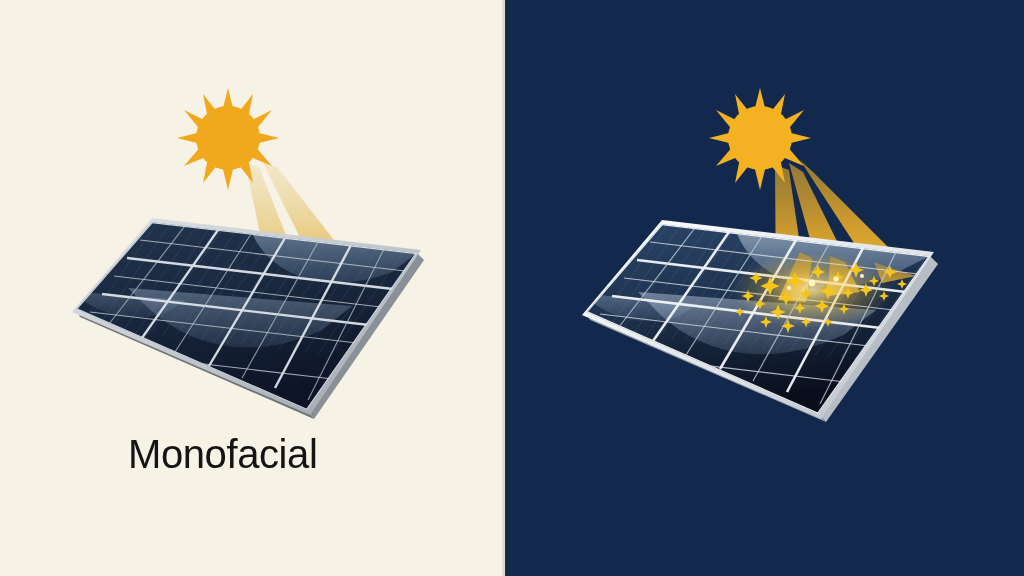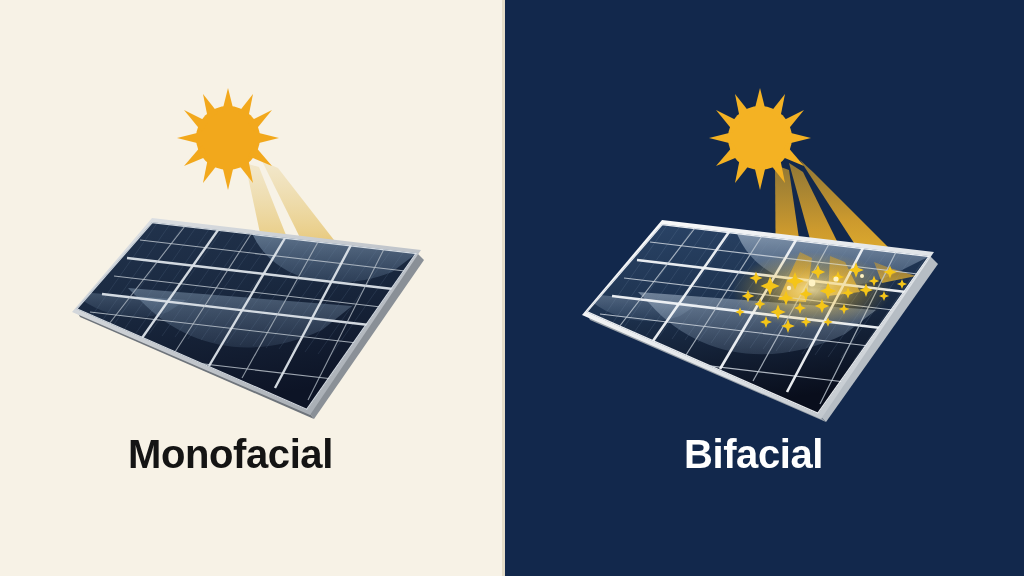--- a/index.html
+++ b/index.html
@@ -9,21 +9,21 @@
     overflow:hidden;
     font-family:"Liberation Sans", sans-serif;
   }
   .panel-half{position:absolute;top:0;height:576px;}
   #left-half{left:0;width:504px;background:#F7F2E6;}
   #right-half{left:504px;width:520px;background:#12284C;}
   #divider{position:absolute;left:502px;top:0;width:3px;height:576px;background:#E4DCC8;}
   .scene{position:absolute;top:0;left:0;width:1024px;height:576px;}
   .caption{
     position:absolute;
-    font-weight:700;
+    font-weight:400;
     font-size:40px;
     letter-spacing:-0.4px;
     white-space:nowrap;
   }
   #caption-left{left:128px;top:432px;color:#141414;}
   #caption-right{left:684px;top:432px;color:#FFFFFF;}
 </style>
 </head>
 <body>
 
@@ -366,15 +366,14 @@
           <circle cx="812" cy="283" r="3.4"></circle>
           <circle cx="836" cy="279" r="2.6"></circle>
           <circle cx="789" cy="288" r="2.2"></circle>
           <circle cx="862" cy="276" r="2.0"></circle>
         </g>
       </g>
     </g>
   </svg>
 
   <div id="caption-left" class="caption" style="color: rgb(20, 20, 20);">Monofacial</div>
-  <div id="caption-right" class="caption" style="color: rgb(255, 255, 255);">Bifacial</div>
 
 </div>
 
 </body></html>

